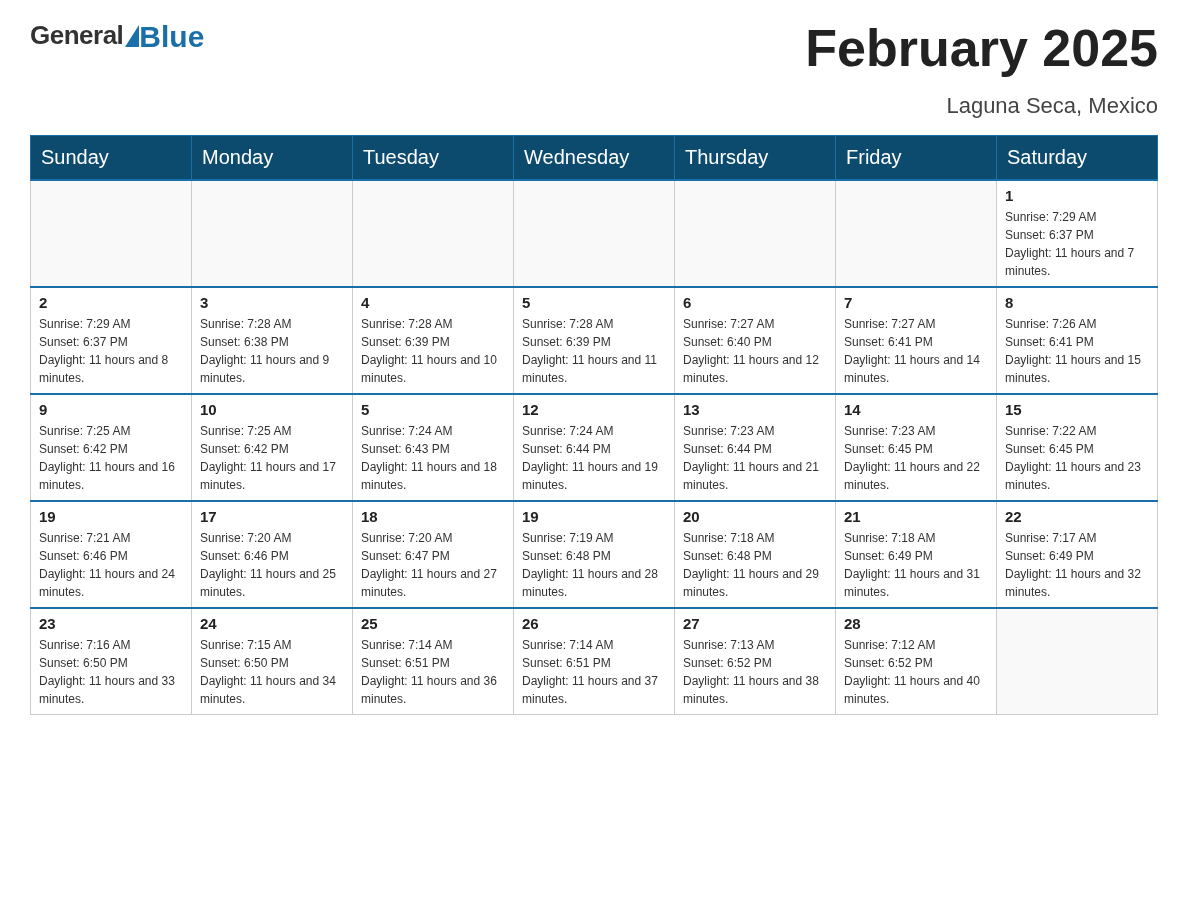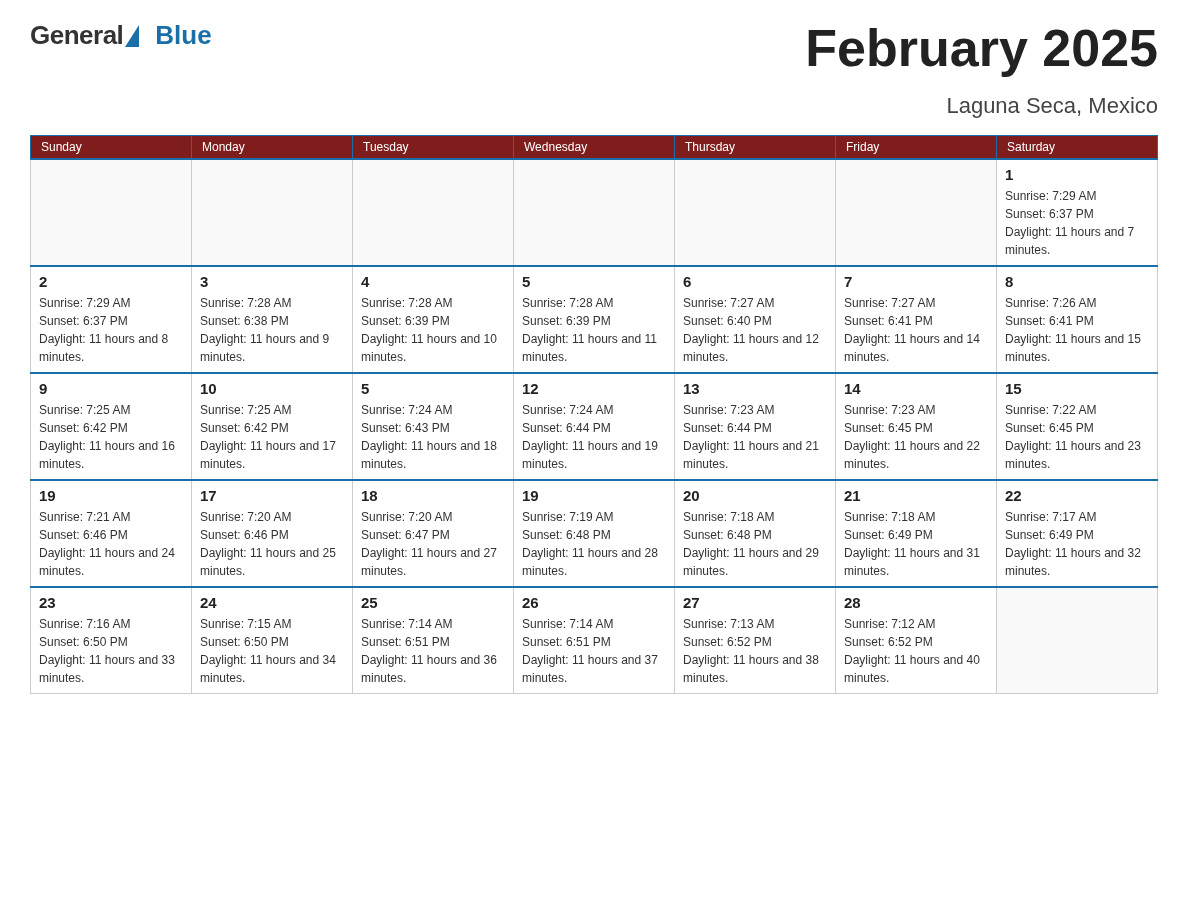--- a/index.html
+++ b/index.html
@@ -33,24 +33,23 @@
     }
     .logo-triangle {
       width: 0;
       height: 0;
       border-left: 14px solid transparent;
       border-bottom: 22px solid #1a6fa8;
       margin-left: 2px;
       margin-bottom: 0px;
     }
     .logo-blue {
-      font-size: 26px;
+      font-size: 30px;
       font-weight: bold;
       color: #1a6fa8;
-      margin-left: 16px;
     }
     .title-block {
       text-align: right;
     }
     .calendar-title {
       font-size: 52px;
       font-weight: bold;
       color: #222;
       line-height: 1.1;
     }
@@ -58,25 +57,25 @@
       font-size: 22px;
       color: #444;
       margin-top: 16px;
     }
     .calendar {
       width: 100%;
       border-collapse: collapse;
       border: 1px solid #aaa;
     }
     .calendar th {
-      background-color: #7f1d1d;
+      background-color: #0c4a6e;
       color: #fff;
-      font-size: 12px;
+      font-size: 20px;
       font-weight: normal;
-      padding: 4px 10px;
+      padding: 10px 10px;
       text-align: left;
       border: 1px solid #1a6fa8;
     }
     .calendar td {
       vertical-align: top;
       border: 1px solid #ccc;
       padding: 6px 8px;
       width: 14.28%;
       min-height: 100px;
       font-size: 12.5px;

